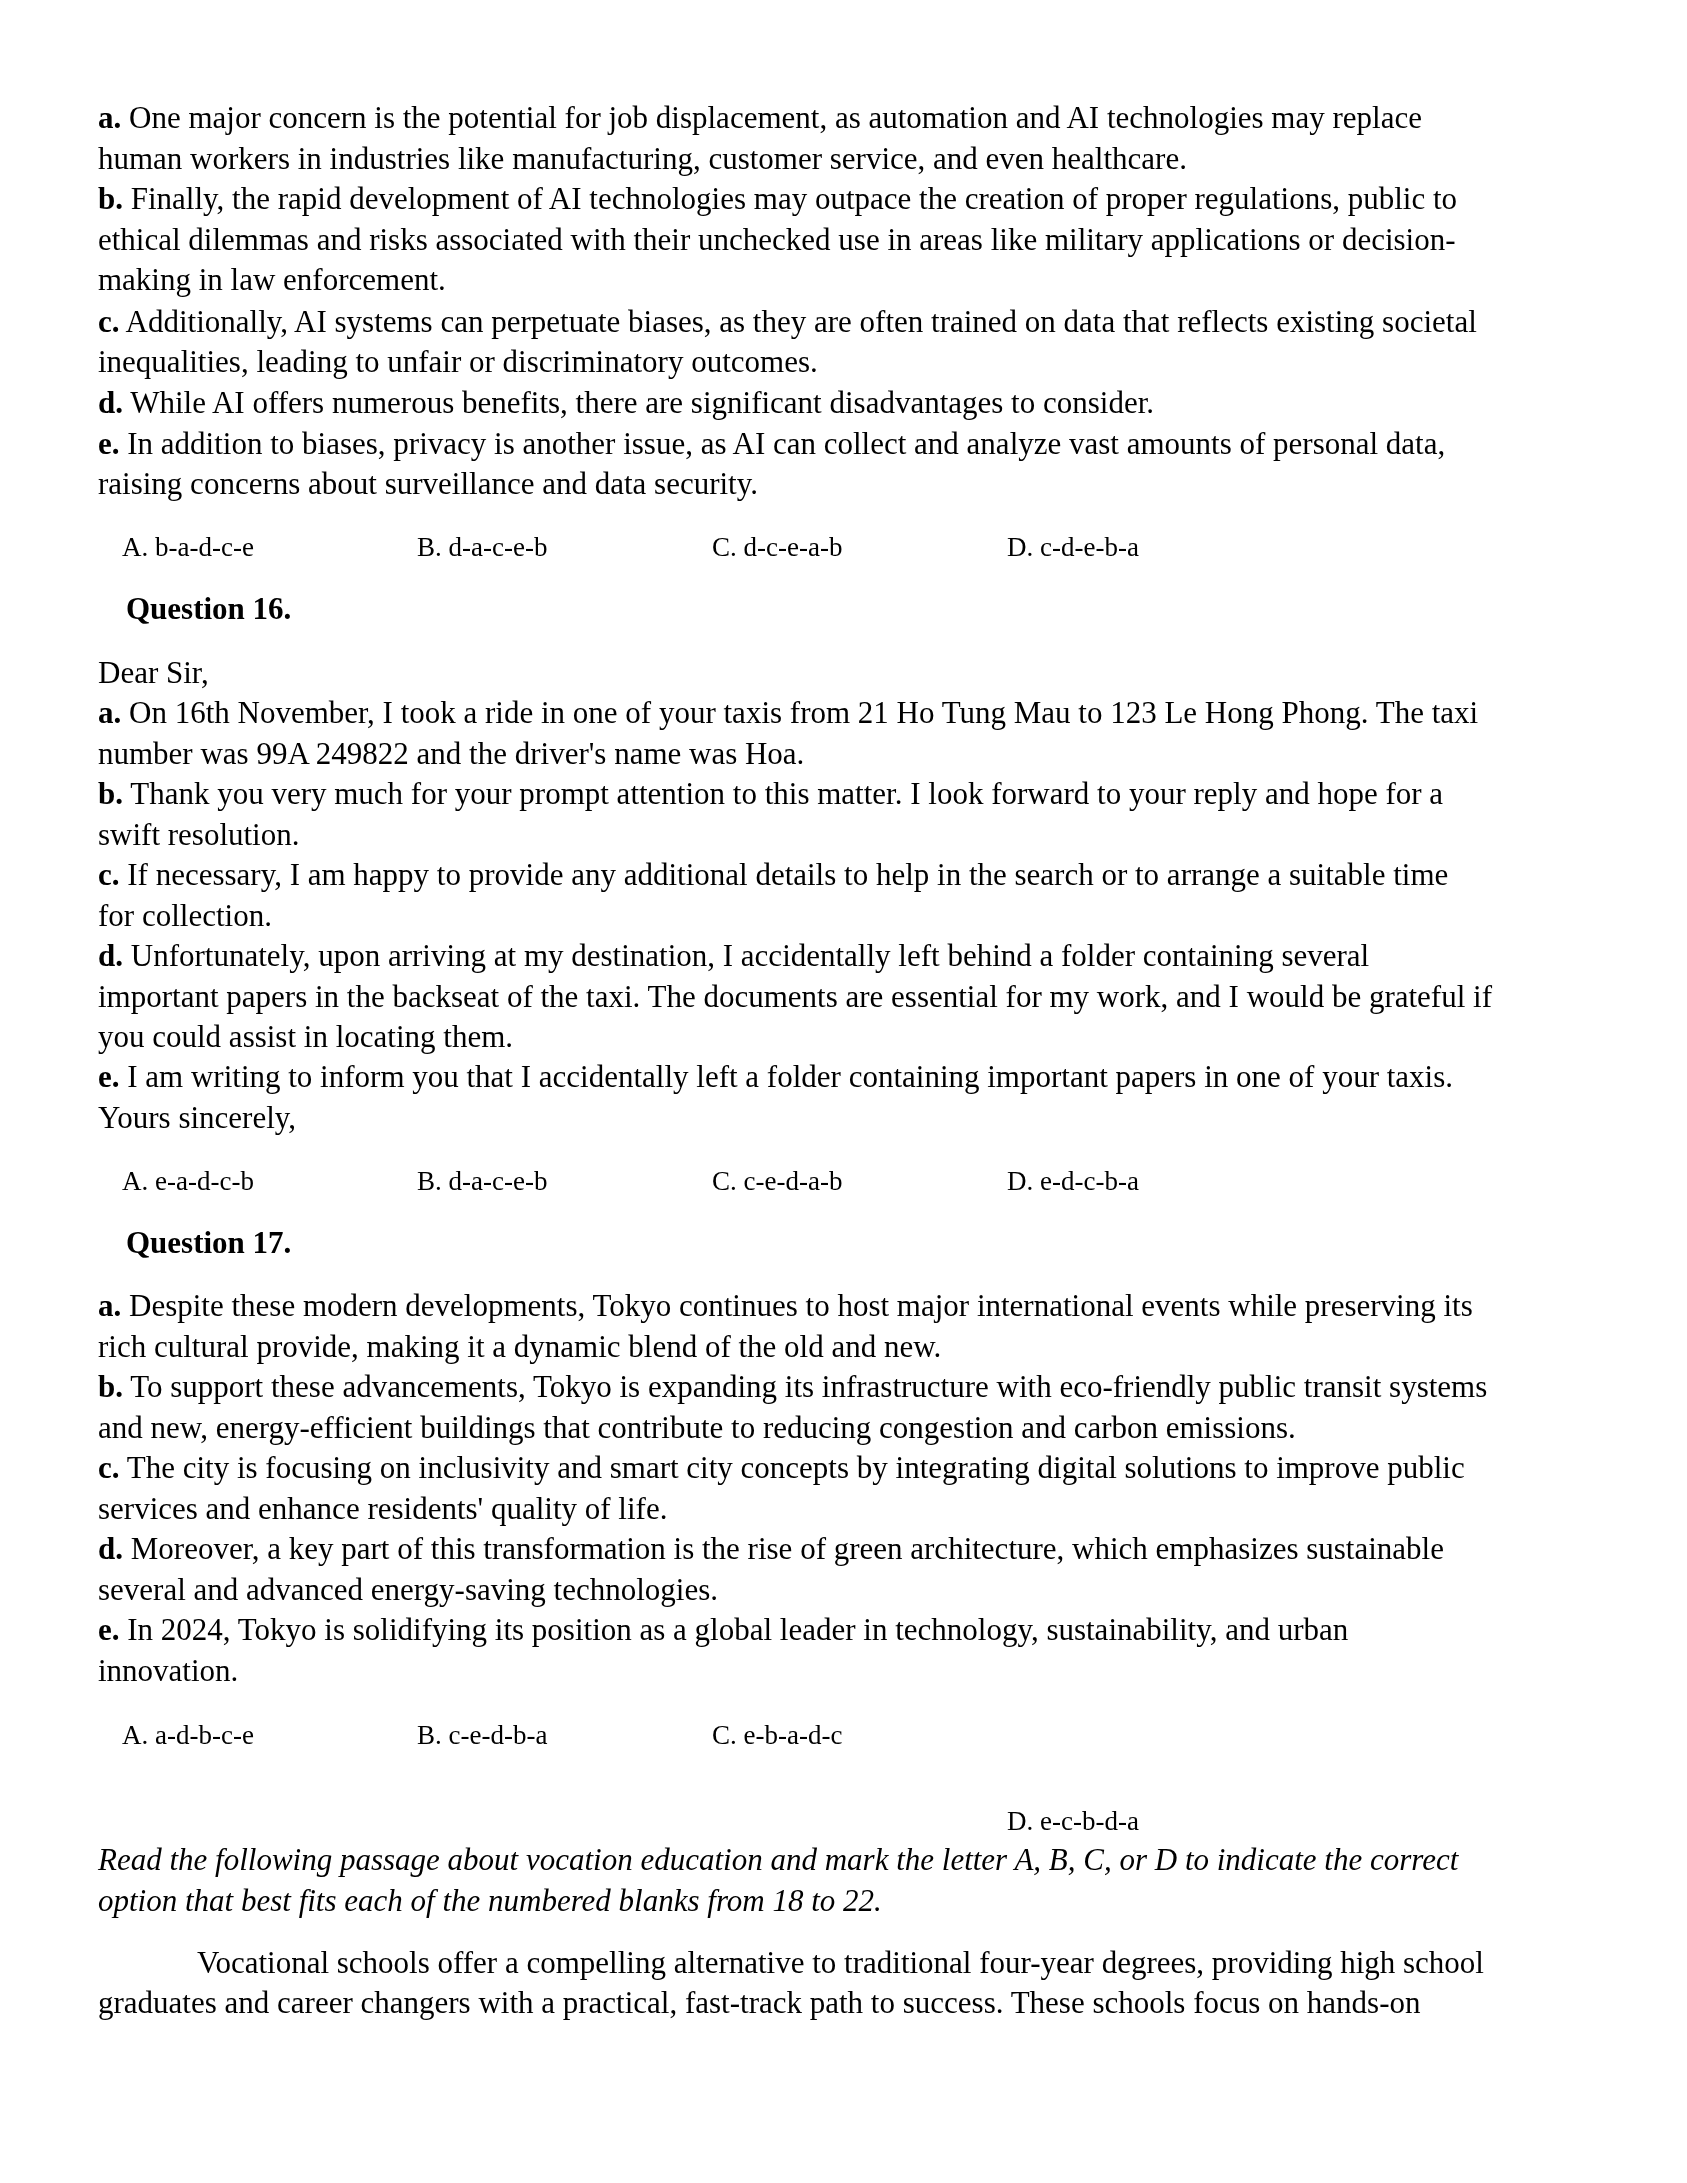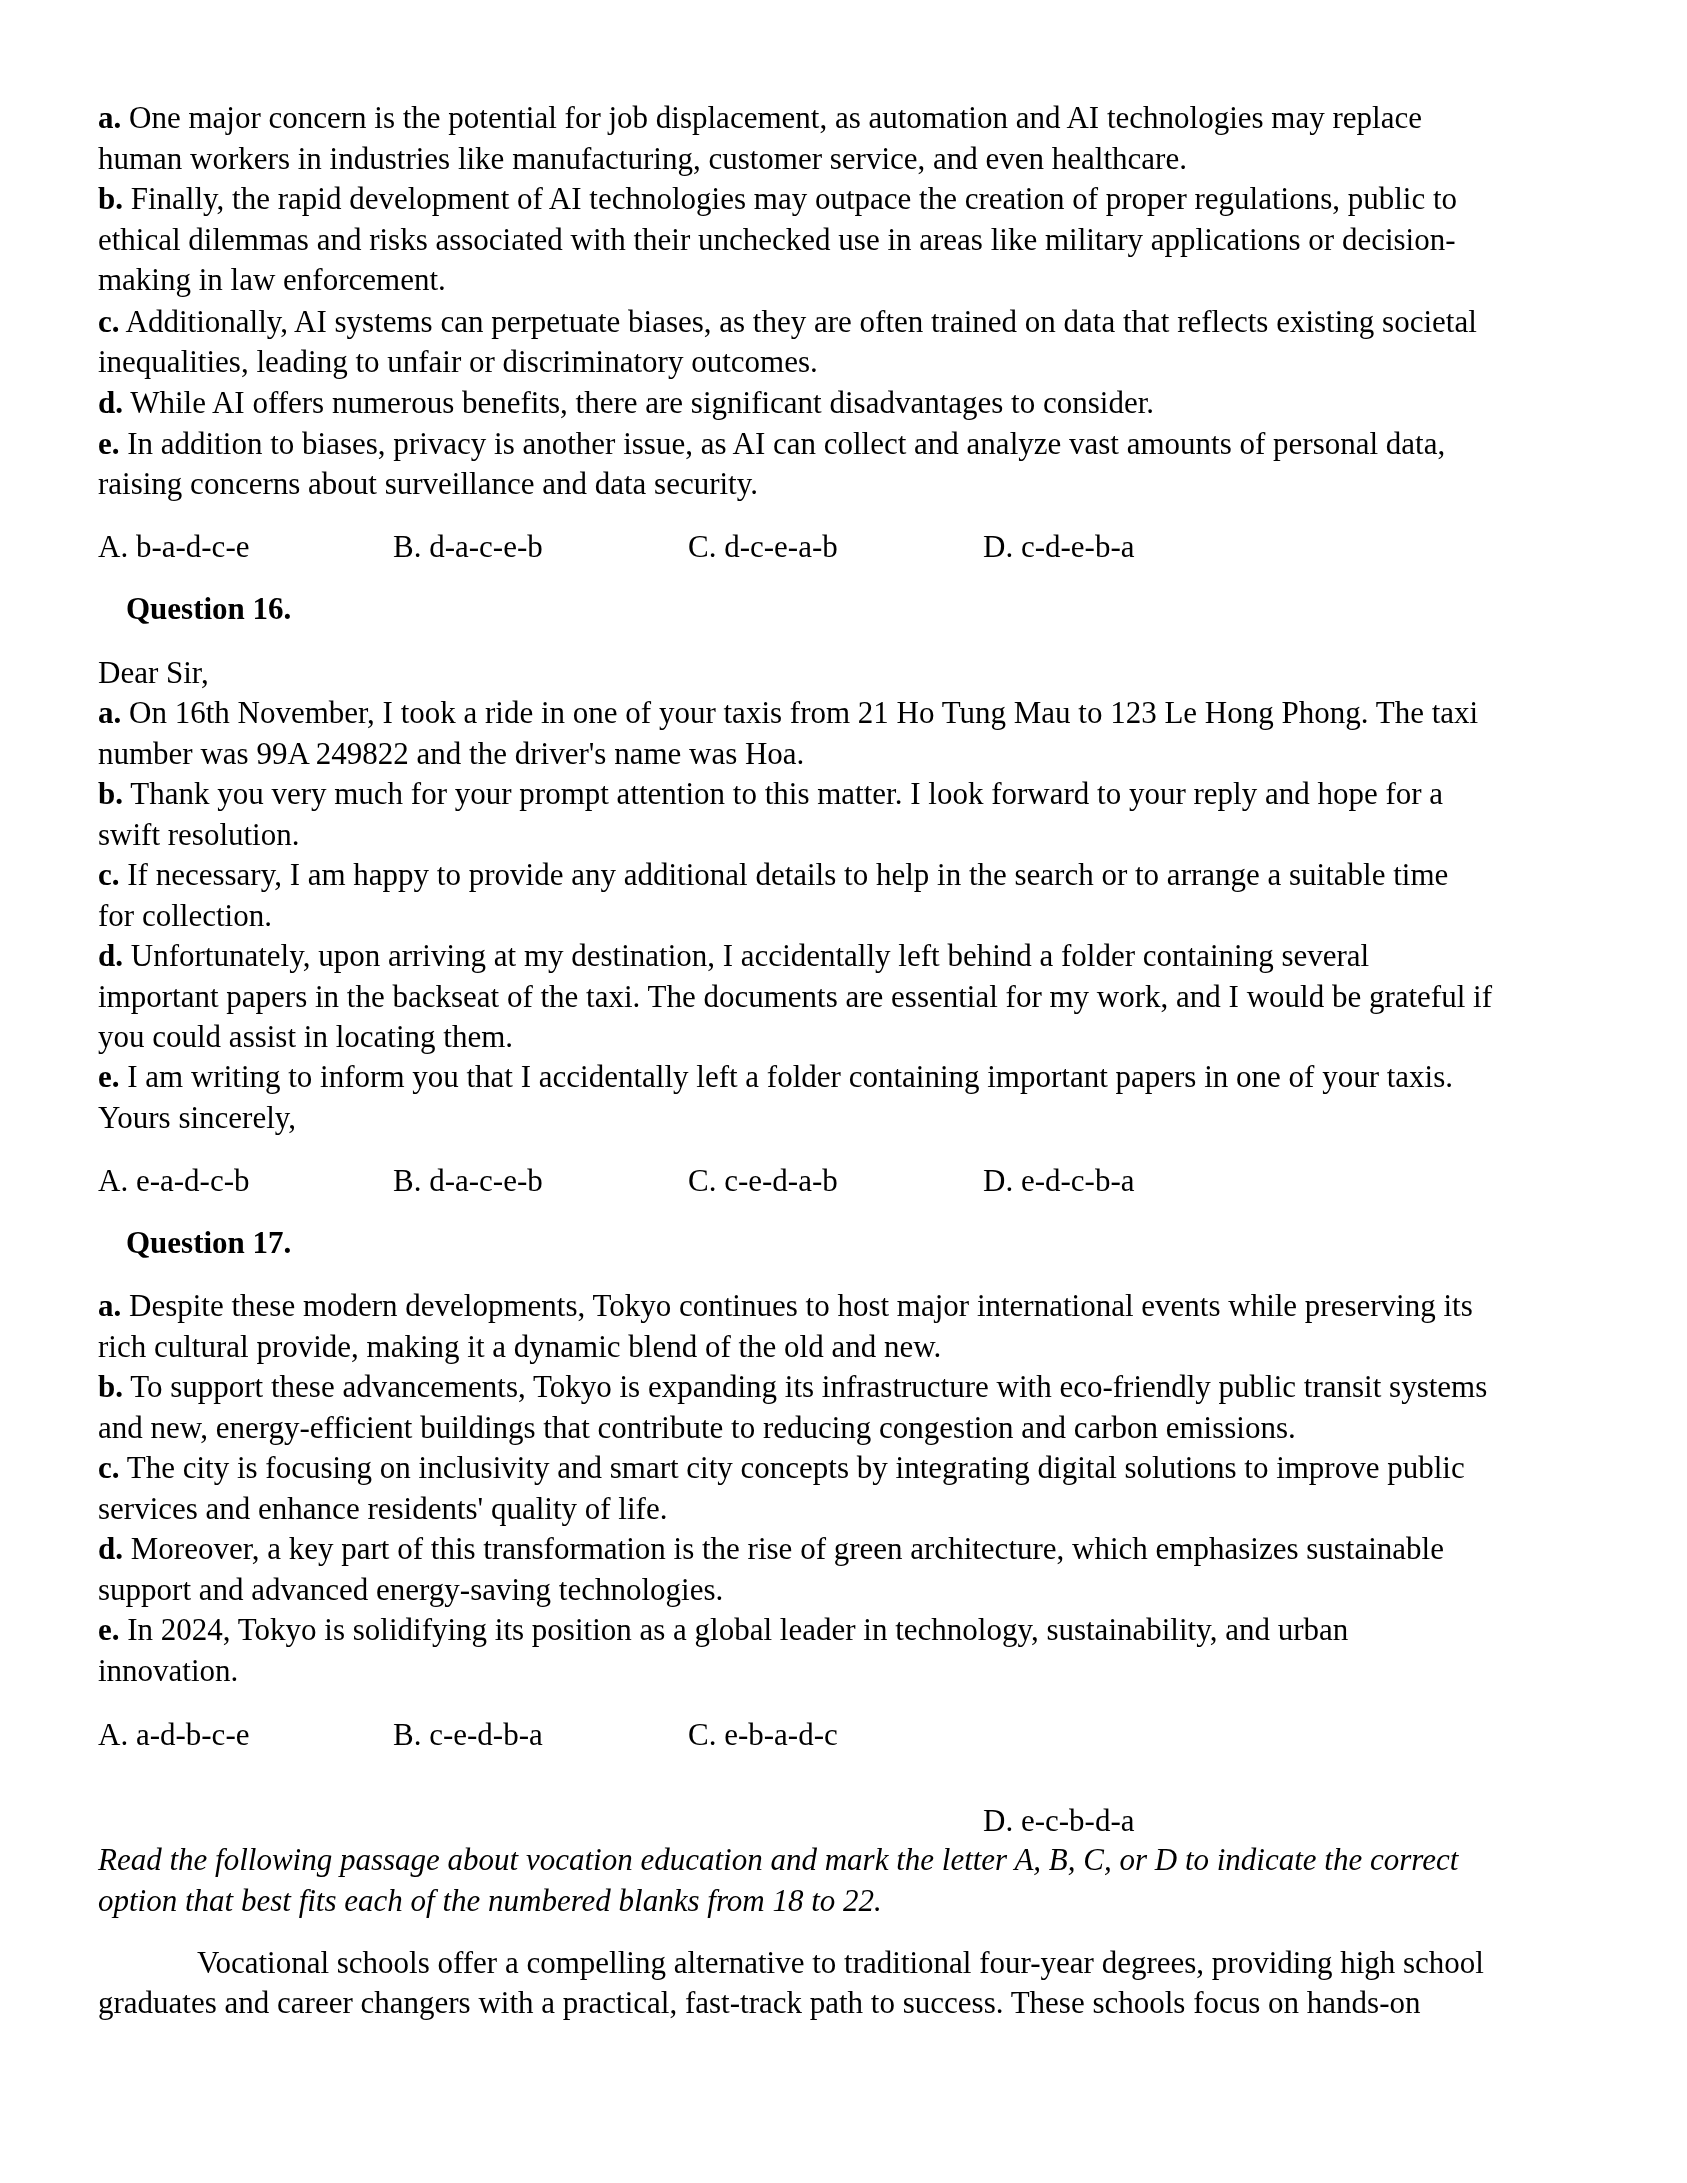--- a/index.html
+++ b/index.html
@@ -7,21 +7,21 @@
     width: 1687px; height: 2183px; position: relative; overflow: hidden;
     font-family: "Liberation Serif", serif; color: #000000;
   }
   .page { position: absolute; left: 0; top: 0; width: 1687px; height: 1736px; }
   .line {
     position: absolute; left: 98px; white-space: nowrap;
     font-size: 31px; line-height: 40px; height: 40px;
   }
   .lbl { font-weight: bold; }
   .qhead { font-weight: bold; margin-left: 28px; }
-  .opt { position: absolute; white-space: nowrap; font-size: 31px; line-height: 40px; }
+  .opt { position: absolute; white-space: nowrap; font-size: 27px; line-height: 40px; margin-left: 24px; }
   .instr { font-weight: normal; font-style: italic; }
 </style>
 </head>
 <body>
 
 <div class="page">
 
   <div>
     <div class="line" style="top:98px"><span class="lbl">a.</span> <span>One major concern is the potential for job displacement, as automation and AI technologies may replace</span></div>
     <div class="line" style="top:139px">human workers in industries like manufacturing, customer service, and even healthcare.</div>
@@ -81,21 +81,21 @@
     <div class="line" style="top:1286px"><span class="lbl">a.</span> <span>Despite these modern developments, Tokyo continues to host major international events while preserving its</span></div>
     <div class="line" style="top:1327px">rich cultural provide, making it a dynamic blend of the old and new.</div>
 
     <div class="line" style="top:1367px"><span class="lbl">b.</span> <span>To support these advancements, Tokyo is expanding its infrastructure with eco-friendly public transit systems</span></div>
     <div class="line" style="top:1408px">and new, energy-efficient buildings that contribute to reducing congestion and carbon emissions.</div>
 
     <div class="line" style="top:1448px"><span class="lbl">c.</span> <span>The city is focusing on inclusivity and smart city concepts by integrating digital solutions to improve public</span></div>
     <div class="line" style="top:1489px">services and enhance residents' quality of life.</div>
 
     <div class="line" style="top:1529px"><span class="lbl">d.</span> <span>Moreover, a key part of this transformation is the rise of green architecture, which emphasizes sustainable</span></div>
-    <div class="line" style="top:1570px">support and advanced energy-saving technologies.</div>
+    <div class="line" style="top:1570px">several and advanced energy-saving technologies.</div>
 
     <div class="line" style="top:1610px"><span class="lbl">e.</span> <span>In 2024, Tokyo is solidifying its position as a global leader in technology, sustainability, and urban</span></div>
     <div class="line" style="top:1651px">innovation.</div>
   </div>
 
   <div>
     <span class="opt" style="left:98px;top:1715px">A. a-d-b-c-e</span>
     <span class="opt" style="left:393px;top:1715px">B. c-e-d-b-a</span>
     <span class="opt" style="left:688px;top:1715px">C. e-b-a-d-c</span>
     <span class="opt" style="left:983px;top:1801px">D. e-c-b-d-a</span>

